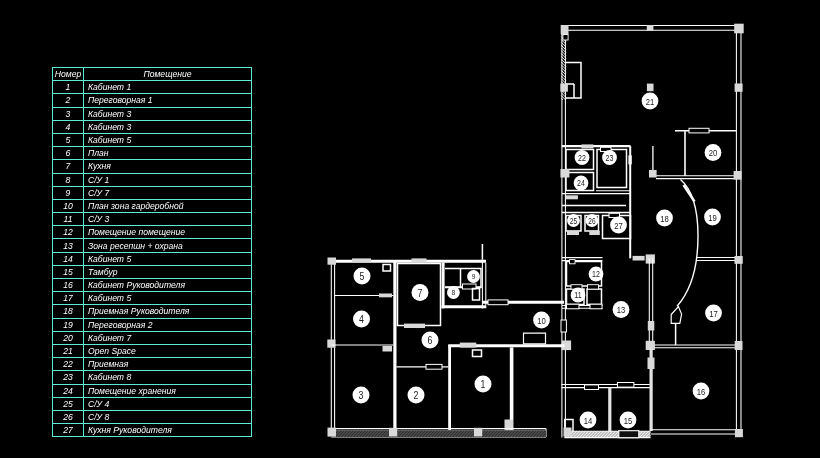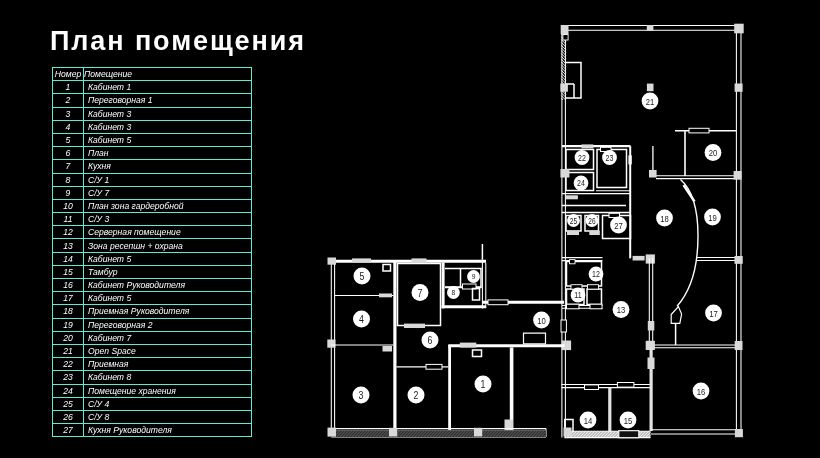--- a/index.html
+++ b/index.html
@@ -13,27 +13,26 @@
         font-size:8.6px;font-style:italic;}
   td{border:1px solid #5eead4;padding:0 0 0 4px;height:12.2px;line-height:10px;white-space:nowrap;margin-top:24px;}
   td.num{width:30px;text-align:center;padding:0;}
   td.nm{width:163px;}
   thead td{text-align:center;padding:0;}
 </style>
 </head>
 <body>
 <div id="stage">
 
-  <div id="title">План помещения</div>
 
   <table>
     <thead>
         <tr>
           <td class="num">Номер</td>
-          <td class="nm" style="text-align:left">Помещение</td>
+          <td class="nm" style="text-align:center">Помещение</td>
         </tr>
       </thead>
     <tbody>
       <tr>
           <td class="num">1</td>
           <td class="nm">Кабинет 1</td>
         </tr>
       <tr>
           <td class="num">2</td>
           <td class="nm">Переговорная 1</td>
@@ -69,21 +68,21 @@
       <tr>
           <td class="num">10</td>
           <td class="nm">План зона гардеробной</td>
         </tr>
       <tr>
           <td class="num">11</td>
           <td class="nm">С/У 3</td>
         </tr>
       <tr>
           <td class="num">12</td>
-          <td class="nm">Серверная помещение</td>
+          <td class="nm">Помещение помещение</td>
         </tr>
       <tr>
           <td class="num">13</td>
           <td class="nm">Зона ресепшн + охрана</td>
         </tr>
       <tr>
           <td class="num">14</td>
           <td class="nm">Кабинет 5</td>
         </tr>
       <tr>

